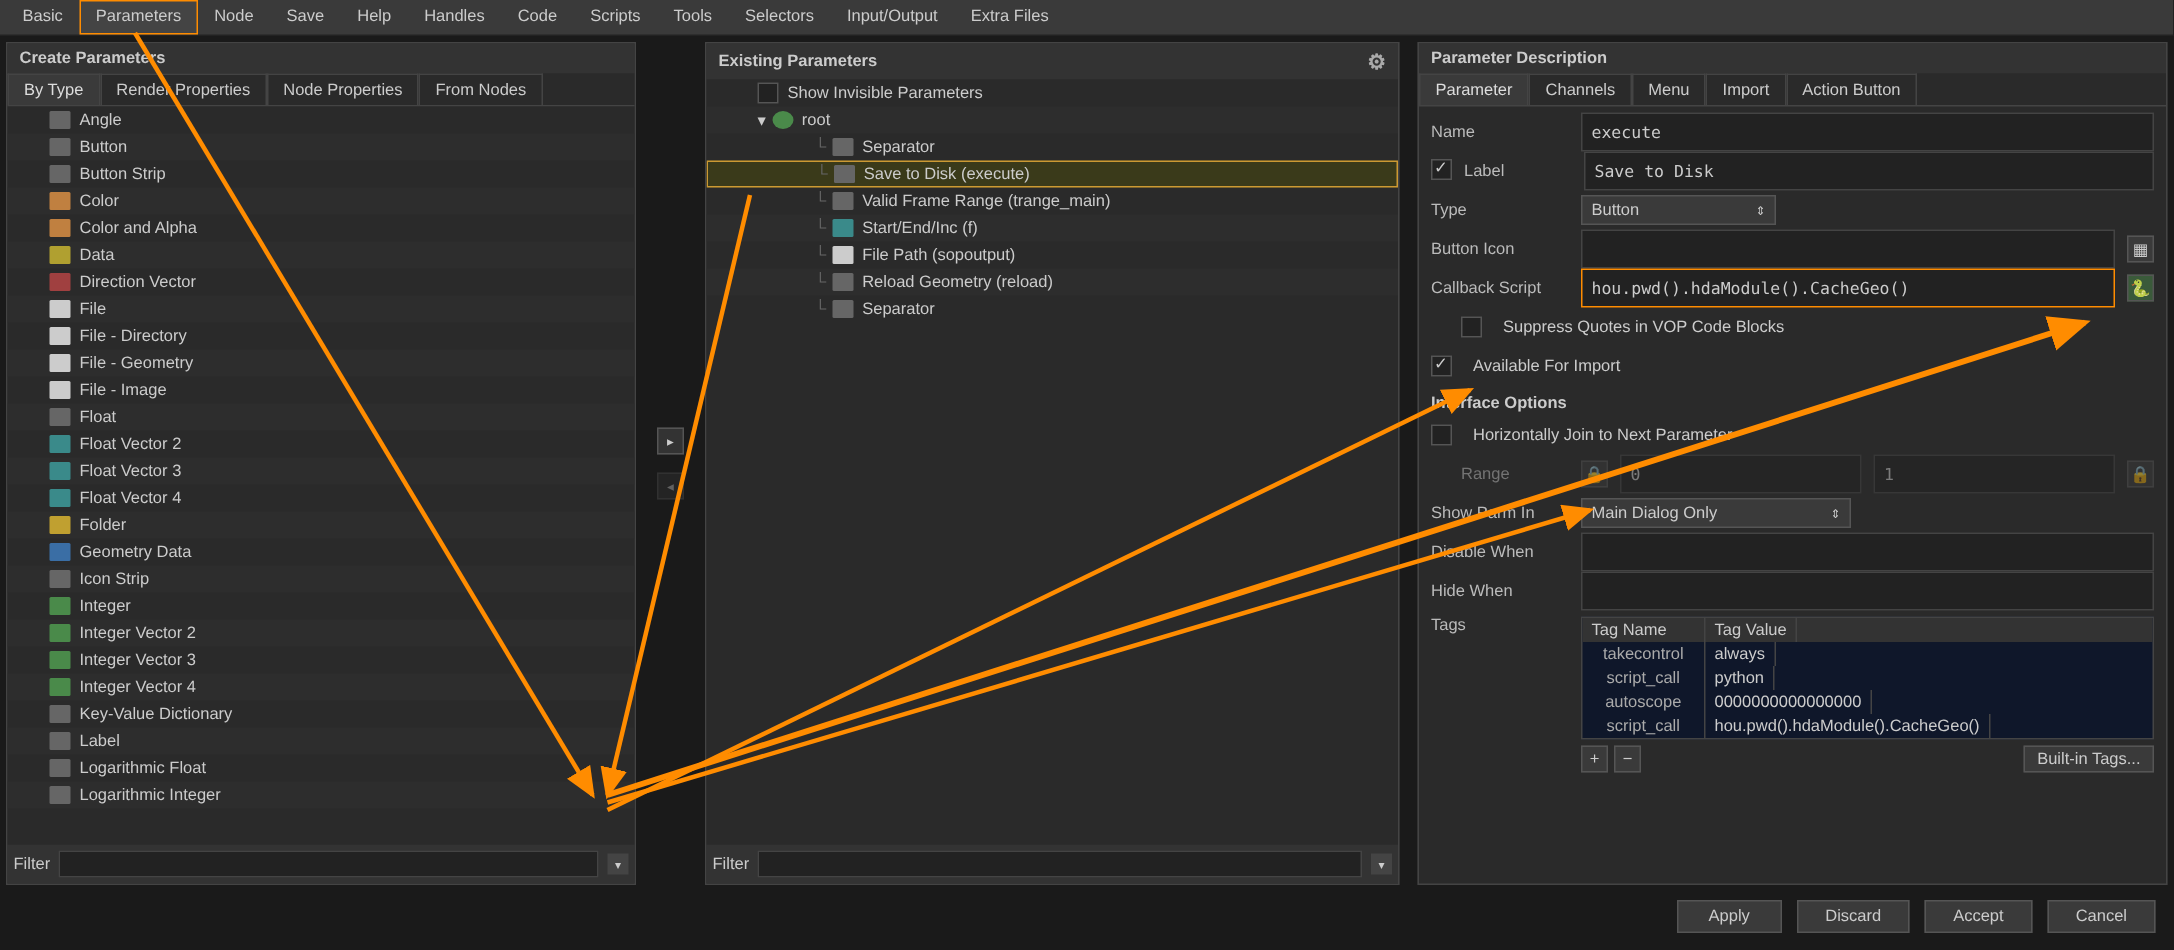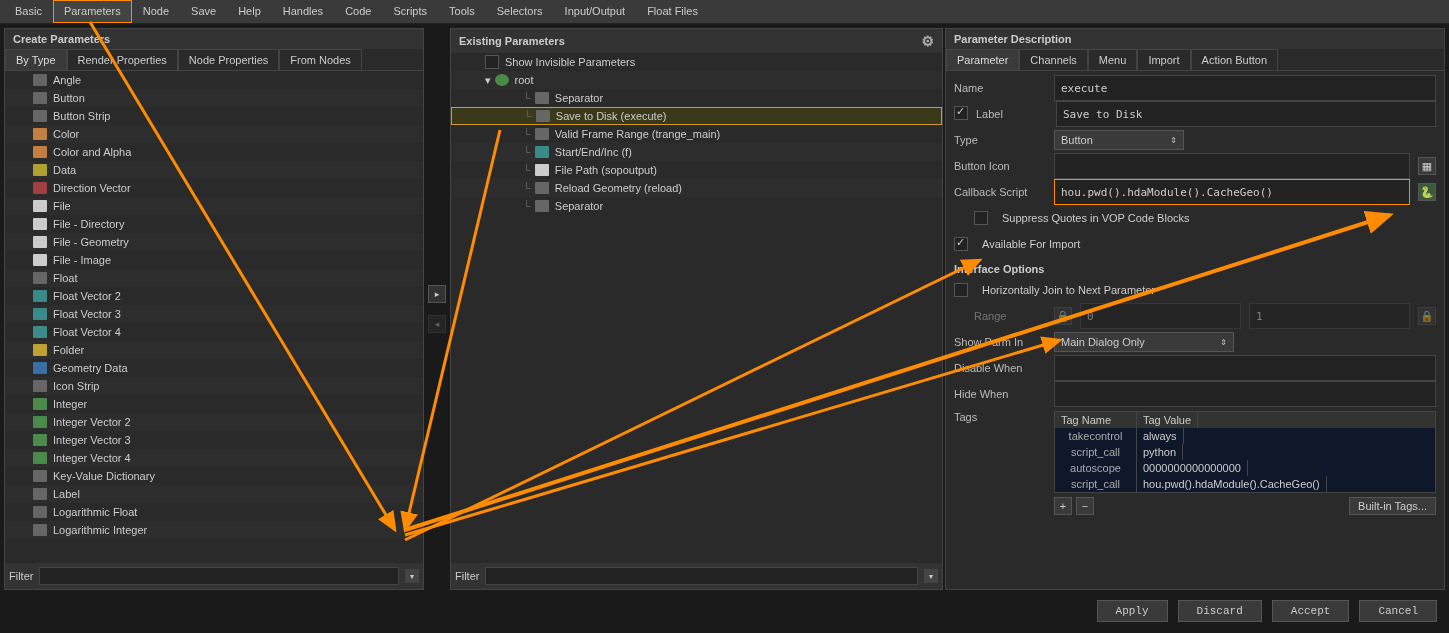--- a/index.html
+++ b/index.html
@@ -4,21 +4,21 @@
 <style>
 * { margin:0; padding:0; box-sizing:border-box; font-family:Arial,sans-serif; font-size:11px; color:#ccc; }
 body { background:#1a1a1a; width:1449px; height:633px; overflow:hidden; position:relative; }
 
 
 .topmenu { background:#3a3a3a; border-bottom:1px solid #222; height:24px; display:flex; padding:0 4px; }
 .topmenu .mitem { padding:4px 10px; cursor:pointer; border:1px solid transparent; }
 .topmenu .mitem.hl { border:1px solid #ff8c00; background:#444; }
 
 
-.cols { display:flex; height:570px; padding:4px; gap:2px; }
+.cols { display:flex; height:570px; padding:4px; gap:12px; }
 .panel { background:#2a2a2a; border:1px solid #444; display:flex; flex-direction:column; }
 .panel-hd { background:#333; padding:4px 8px; font-weight:bold; color:#ccc; display:flex; justify-content:space-between; align-items:center; }
 .p1 { width:420px; }
 .p2 { flex:1; }
 .p3 { width:500px; }
 
 .tabs { display:flex; background:#2a2a2a; border-bottom:1px solid #444; }
 .tab { padding:4px 10px; background:#2a2a2a; border:1px solid #444; border-bottom:none; cursor:pointer; }
 .tab.active { background:#3a3a3a; color:#ddd; }
 
@@ -58,21 +58,21 @@
 .tagtable .th:first-child{ width:82px; }
 .tagtable .trow { display:flex; }
 .tagtable .td { padding:2px 6px; border-right:1px solid #444; white-space:nowrap; overflow:hidden; }
 .tagtable .td:first-child{ width:82px; color:#aaa;text-align:center; }
 .tagbtns { display:flex; justify-content:space-between; padding-top:4px; }
 .sqbtn { width:18px; height:18px; background:#3a3a3a; border:1px solid #555; display:flex; align-items:center; justify-content:center; cursor:pointer; }
 .txtbtn { background:#3a3a3a; border:1px solid #555; padding:2px 8px; cursor:pointer; }
 
 
 .bottombar { display:flex; justify-content:flex-end; gap:10px; padding:6px 12px; }
-.btn { background:#3a3a3a; border:1px solid #555; padding:4px 18px; cursor:pointer; min-width:70px; text-align:center;font-family:Liberation Mono, monospace; }
+.btn { background:#3a3a3a; border:1px solid #555; padding:4px 18px; cursor:pointer; min-width:70px; text-align:center; }
 
 .gear { font-size:14px; color:#aaa; }
 svg.arrows { position:absolute; top:0; left:0; pointer-events:none; }
 
 
 .ic{border-radius:1px;}
 .ic-gray{background:#666;} .ic-blue{background:#3a6ea5;} .ic-orange{background:#c08040;}
 .ic-yellow{background:#b0a030;} .ic-green{background:#4a8a4a;} .ic-teal{background:#3a8a8a;}
 .ic-white{background:#ccc;} .ic-red{background:#a04040;}
 .ic-folder{background:#c0a030;} .ic-globe{background:#4a8a4a;border-radius:50%;}
@@ -85,21 +85,21 @@
     <div class="mitem hl">Parameters</div>
     <div class="mitem">Node</div>
     <div class="mitem">Save</div>
     <div class="mitem">Help</div>
     <div class="mitem">Handles</div>
     <div class="mitem">Code</div>
     <div class="mitem">Scripts</div>
     <div class="mitem">Tools</div>
     <div class="mitem">Selectors</div>
     <div class="mitem">Input/Output</div>
-    <div class="mitem">Float Files</div>
+    <div class="mitem">Extra Files</div>
   </div>
 
 <div class="cols">
 
   <div class="panel p1">
     <div class="panel-hd">Create Parameters</div>
     <div class="tabs" id="create-tabs">
         <div class="tab active">By Type</div>
         <div class="tab">Render Properties</div>
         <div class="tab">Node Properties</div>

